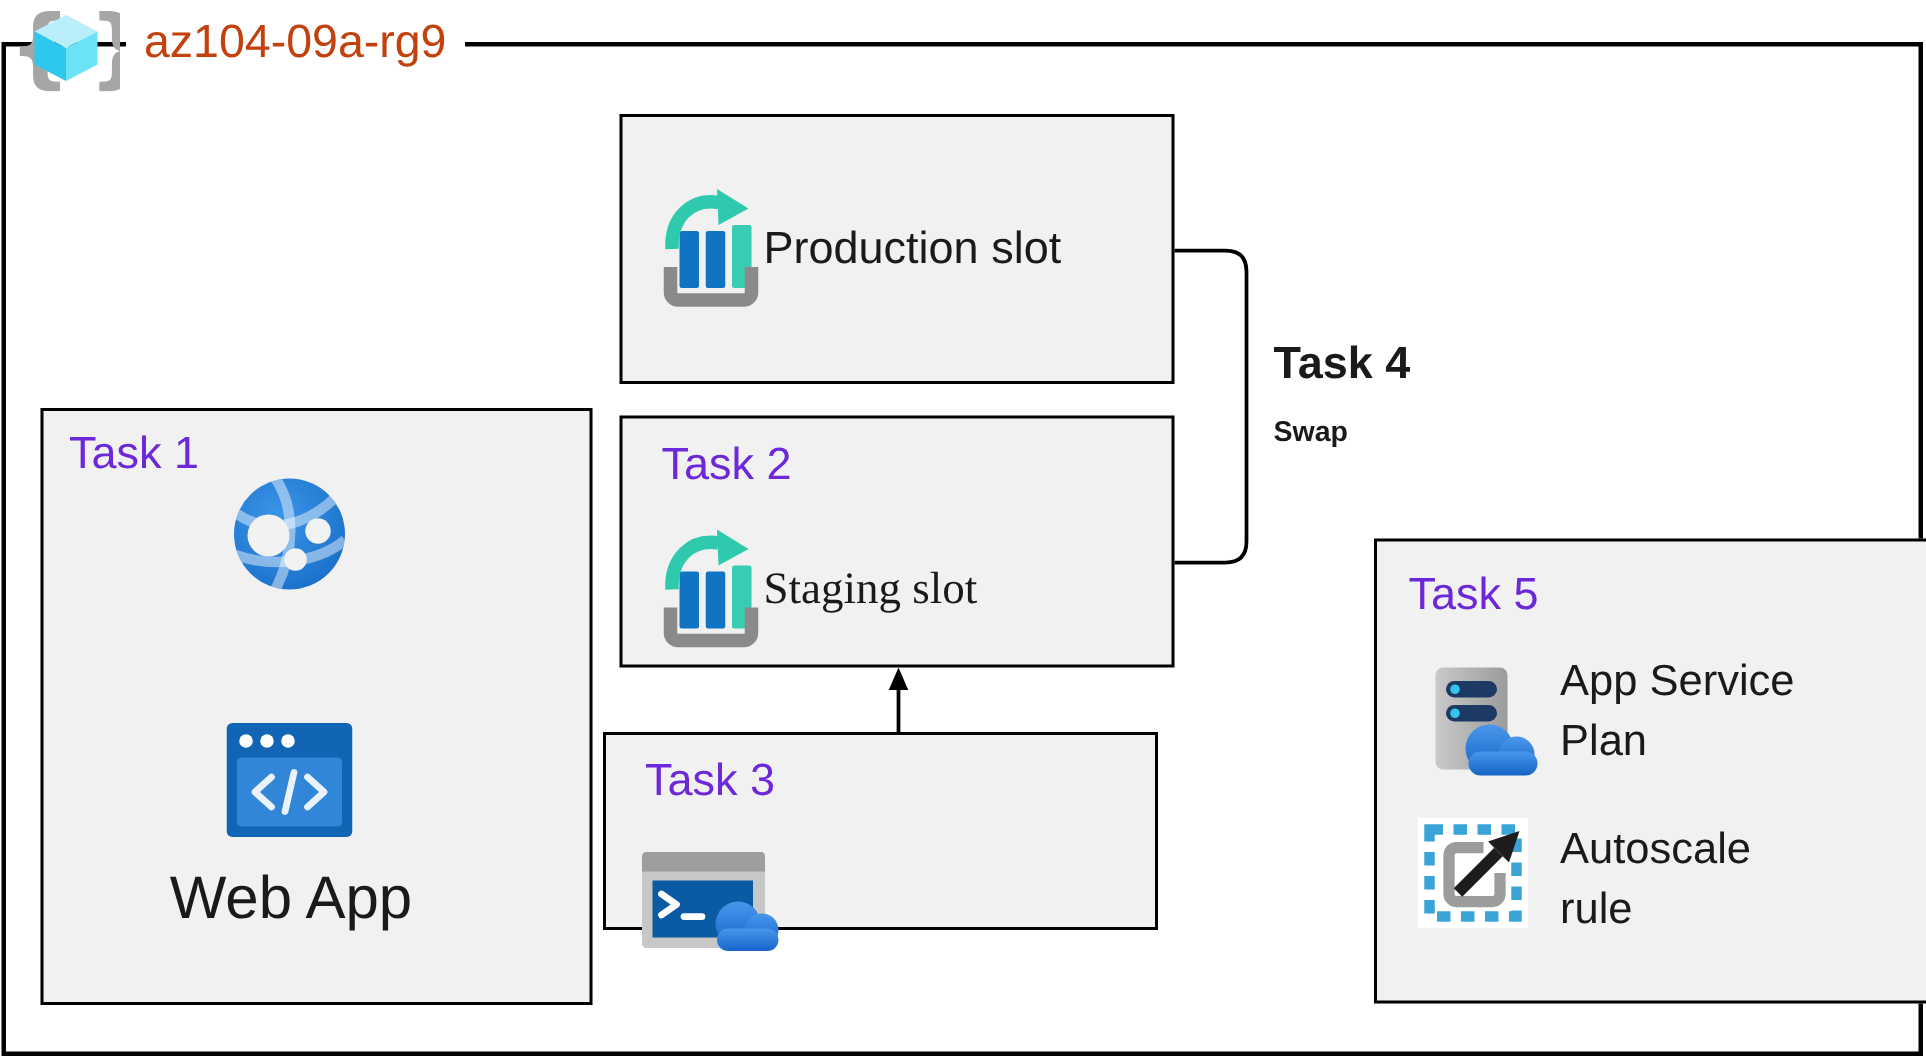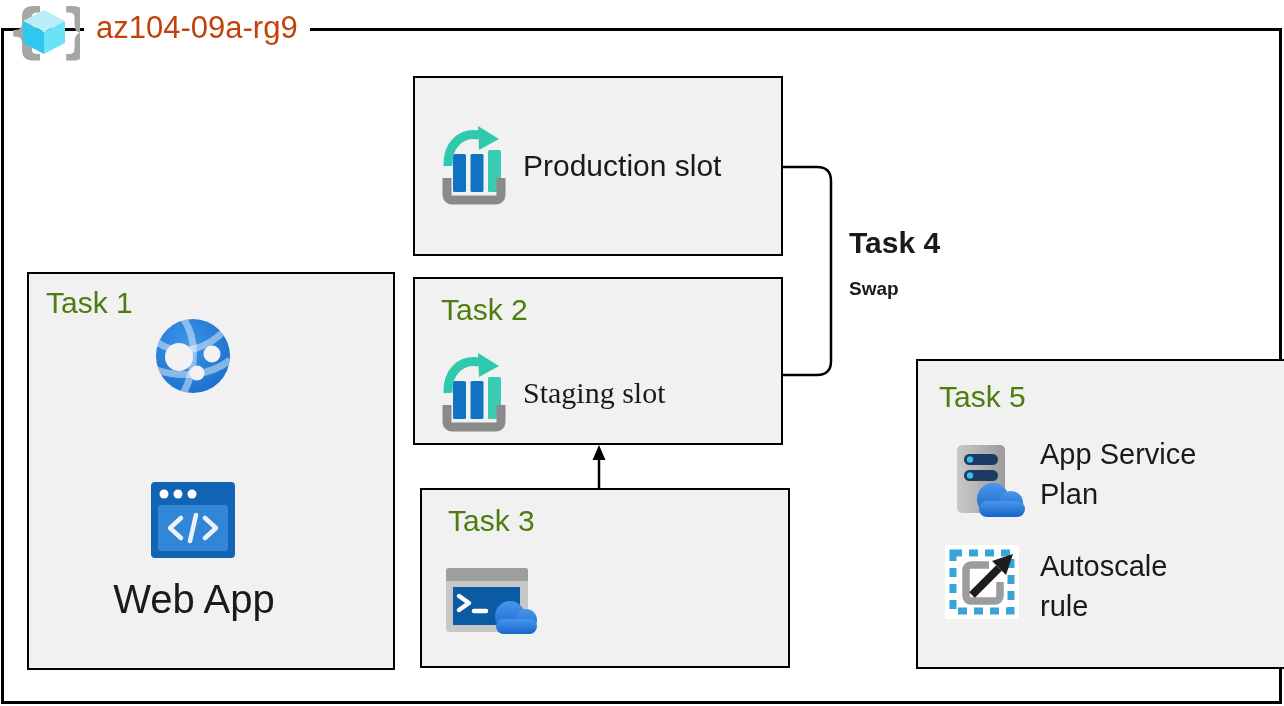--- a/index.html
+++ b/index.html
@@ -7,29 +7,29 @@
   .canvas { position:relative; width:1284px; height:706px; background:#ffffff; overflow:hidden; color:#1a1a1a; }
 
   .outer-frame { position:absolute; left:1px; top:28px; width:1281px; height:676px; border:3px solid #000; background:transparent; }
 
   .rg-icon { position:absolute; left:8px; top:3px; width:72px; height:58px; z-index:3; }
   .rg-label { position:absolute; left:84px; top:8px; z-index:2; background:#ffffff; padding:0 12px; font-size:31px; line-height:40px; color:#c2410c; white-space:nowrap; }
 
   .task-box { position:absolute; background:#f1f1f1; border:2px solid #000; }
   .box-production { left:413px; top:76px;  width:370px; height:180px; }
   .box-task2      { left:413px; top:277px; width:370px; height:168px; }
-  .box-task3      { left:420px; top:488px; width:370px; height:180px; }
+  .box-task3      { left:402px; top:488px; width:370px; height:132px; }
   .box-task1      { left:27px;  top:272px; width:368px; height:398px; }
   .box-task5      { left:916px; top:359px; width:370px; height:310px; }
 
-  .box-heading { position:absolute; left:26px; top:14px; font-size:30px; line-height:34px; color:#4d7c0f; }
+  .box-heading { position:absolute; left:26px; top:14px; font-size:30px; line-height:34px; color:#6d28d9; }
   .box-task1 .box-heading { left:17px; top:12px; }
   .box-task5 .box-heading { left:21px; top:19px; }
 
-  .slot-row { position:absolute; left:26px; right:8px; top:0; bottom:0; display:flex; align-items:center; gap:14px; }
+  .slot-row { position:absolute; left:26px; right:8px; top:0; bottom:0; display:flex; align-items:center; }
   .box-task2 .slot-row { top:64px; bottom:0;font-family:Liberation Serif, serif; }
   .slot-label { font-size:30px; white-space:nowrap; }
 
   .t3-icon { position:absolute; left:22px; top:68px; }
   .t3-caption { position:absolute; left:150px; right:8px; top:72px; text-align:center; font-size:29px; line-height:40px; }
 
   .t1-globe { position:absolute; left:126px; top:44px; }
   .t1-appservice-label { position:absolute; left:0; width:330px; top:136px; text-align:center; font-size:30px; }
   .t1-webapp-icon { position:absolute; left:122px; top:208px; }
   .t1-webapp-label { position:absolute; left:0; width:330px; top:303px; text-align:center; font-size:40px; }

